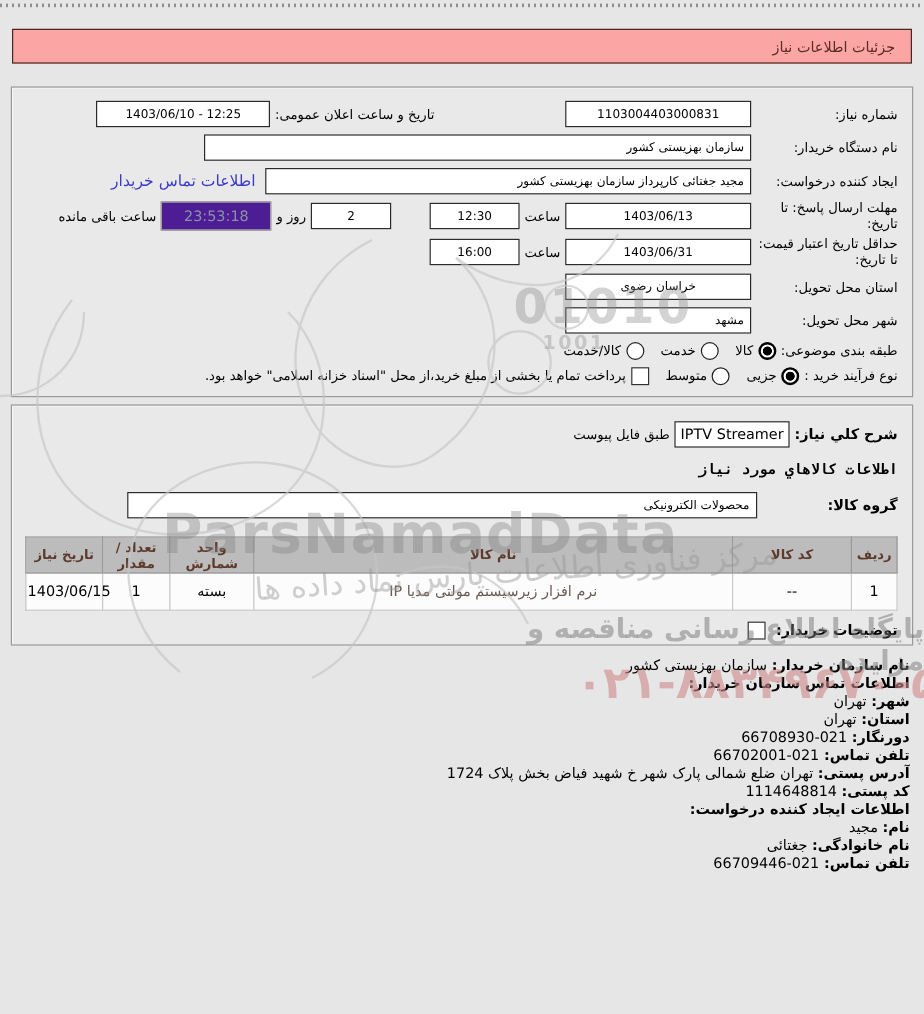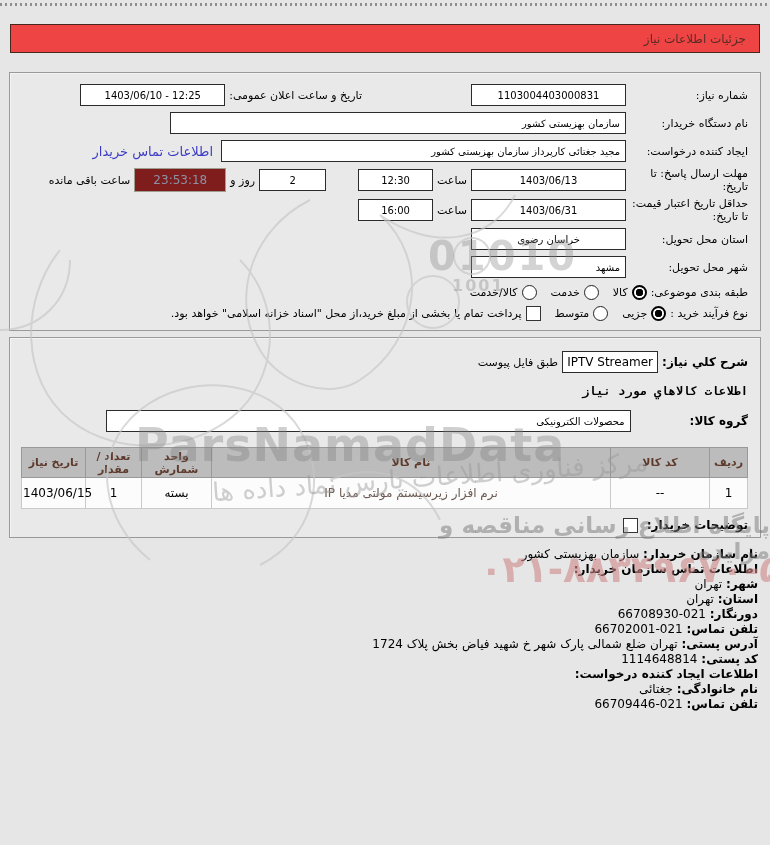--- a/index.html
+++ b/index.html
@@ -1,37 +1,37 @@
 <!DOCTYPE html>
 <html lang="fa" dir="rtl"><head>
 <meta charset="utf-8">
 <style>
   html,body{margin:0;padding:0;background:#e6e6e6;}
   body{font-family:"DejaVu Sans","Liberation Sans",sans-serif;}
   .screen{position:relative;width:770px;height:845px;overflow:hidden;background:#e6e6e6;direction:rtl;font-size:12px;color:#000;}
   .dotline{position:absolute;top:3px;left:0;right:0;height:3px;
     background:repeating-linear-gradient(90deg,#8f8f8f 0 2px,#e6e6e6 2px 5px);}
-  .titlebar{position:absolute;top:24px;left:10px;right:10px;height:29px;background:#ef4444;
+  .titlebar{position:absolute;top:24px;left:10px;right:10px;height:29px;background:#fca5a5;
     border:1px solid #46281c;box-sizing:border-box;display:flex;align-items:center;
     padding:0 13px;color:#5a2d26;font-size:12px;}
   .panel{position:absolute;left:9px;right:9px;background:#e9e9e9;border:1px solid #999;
     box-shadow:inset 1px 1px 0 #f4f4f4;box-sizing:border-box;}
   .p1{top:72px;height:259px;padding:10px 12px;}
   .p2{top:337px;height:201px;padding:12px;}
   .row{display:flex;align-items:center;margin-bottom:4px;min-height:24px;column-gap:4px;}
   .row.tight{min-height:19px;margin-bottom:2px;}
   .lab{width:118px;flex:none;font-size:11px;line-height:13px;}
   .blab{font-weight:bold;font-size:12px;flex:none;}
   .box{box-sizing:border-box;height:22px;background:#fff;border:1px solid #2b2b2b;
     display:flex;align-items:center;justify-content:center;font-size:10px;flex:none;}
   .num{direction:ltr;}
   .vr{justify-content:flex-start;padding:0 5px;}
   .w155{width:155px}.w145{width:145px}.w75{width:75px}.w67{width:67px}
   .w456{width:456px}.w405{width:405px}.w96{width:96px;font-size:12px}.w525{width:525px}
-  .timer{width:90px;height:22px;background:#7f1d1d;border:1px solid #9e9e8e;color:#8b92a6;
+  .timer{width:90px;height:22px;background:#4c1d95;border:1px solid #9e9e8e;color:#8b92a6;
     display:flex;align-items:center;justify-content:center;direction:ltr;font-size:12px;flex:none;}
   .g105{margin-right:105px}.g28{margin-right:28px}.g55{margin-right:55px}
   .link{color:#3a3ac6;font-size:13px;margin-right:4px;cursor:pointer;}
   .radio{width:13px;height:13px;border-radius:50%;background:#fff;border:1px solid #222;flex:none;}
   .radio.sel{background:radial-gradient(circle at center,#000 0 3.5px,#fff 4px 4.5px);border:2px solid #000;width:11px;height:11px;}
   .cb{width:13px;height:13px;background:#fff;border:1px solid #333;flex:none;}
   .opt{font-size:11px;margin-left:10px;}
   .longopt{font-size:11px;}
   .heading{font-weight:bold;font-size:12px;margin:10px 0 10px;font-family:Liberation Mono, monospace;}
   table.goods{width:100%;border-collapse:collapse;margin-top:14px;table-layout:fixed;}
@@ -192,20 +192,21 @@
   <div class="contact">
     <div><b>نام سازمان خریدار:</b> <span>سازمان بهزیستی کشور</span></div>
     <div><b>اطلاعات تماس سازمان خریدار:</b></div>
     <div><b>شهر:</b> <span>تهران</span></div>
     <div><b>استان:</b> <span>تهران</span></div>
     <div><b>دورنگار:</b> <span class="numval">66708930-021</span></div>
     <div><b>تلفن تماس:</b> <span class="numval">66702001-021</span></div>
     <div><b>آدرس پستی:</b> <span>تهران ضلع شمالی پارک شهر خ شهید فیاض بخش پلاک 1724</span></div>
     <div><b>کد پستی:</b> <span>1114648814</span></div>
     <div><b>اطلاعات ایجاد کننده درخواست:</b></div>
+    <div><b>نام:</b> <span>مجید</span></div>
     <div><b>نام خانوادگی:</b> <span>جغتائی</span></div>
     <div><b>تلفن تماس:</b> <span class="numval">66709446-021</span></div>
   </div>
 
   <div class="wm">
     <svg width="770" height="845">
       <g stroke="#c6c6c6" stroke-width="2" fill="none" opacity="0.65">
         <path d="M310,200 C250,230 230,300 260,350 C280,385 330,400 360,380"></path>
         <path d="M360,380 C420,340 430,260 380,215 C430,250 490,245 515,195"></path>
         <path d="M60,250 C20,300 20,380 70,420 C120,460 200,450 240,410"></path>

